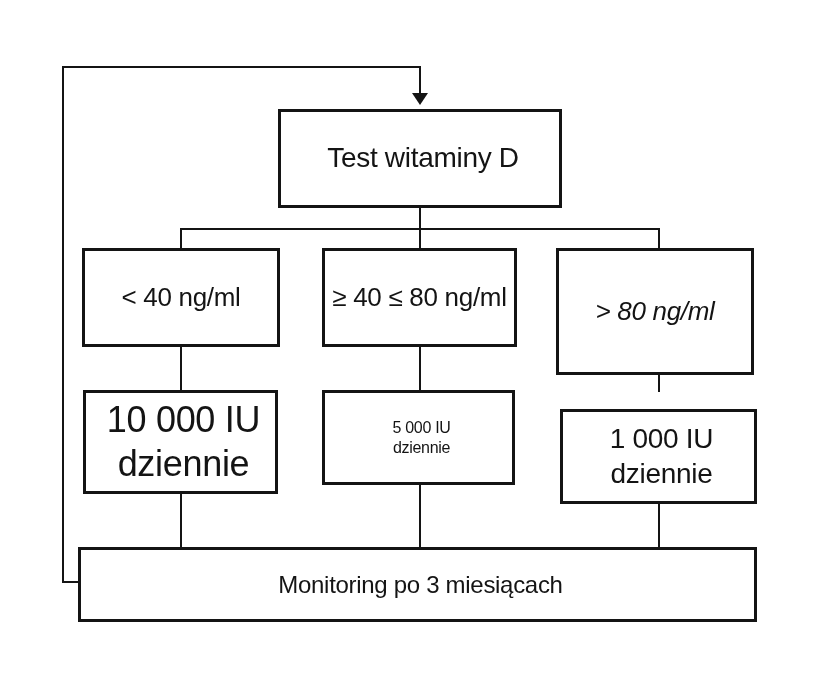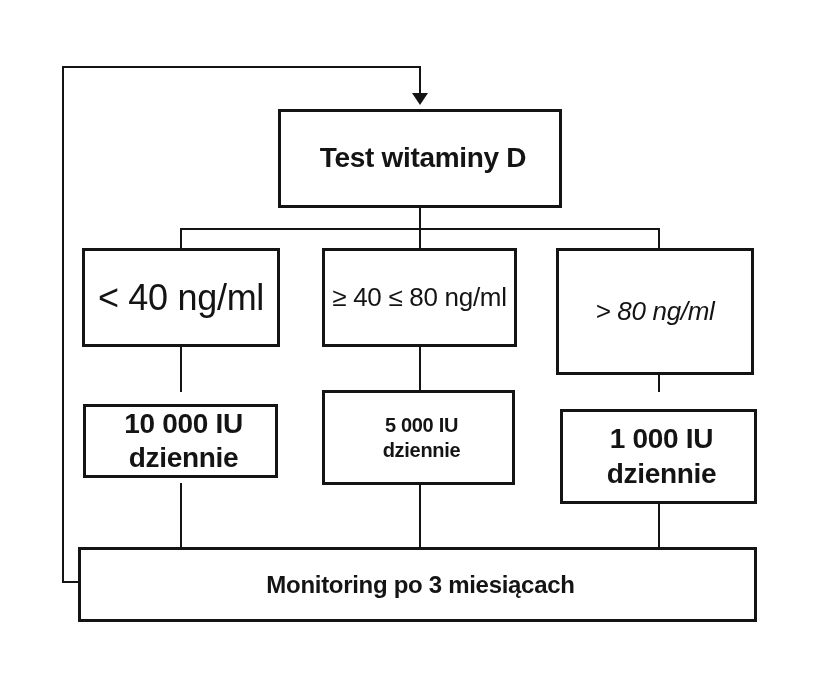--- a/index.html
+++ b/index.html
@@ -25,27 +25,27 @@
     align-items: center;
     justify-content: center;
     text-align: center;
     z-index: 2;
   }
   .node .label {
     display: block;
     line-height: 1.22;
     letter-spacing: -0.3px;
   }
-  .bold { font-weight: bold; padding-left: 6px; }
+  .bold { font-weight: normal; padding-left: 6px; }
   .title-box   { left: 278px; top: 109px; width: 284px; height: 99px; font-size: 28px; }
-  .mid-box-1   { left:  82px; top: 248px; width: 198px; height: 99px; font-size: 36px; }
+  .mid-box-1   { left:  82px; top: 248px; width: 198px; height: 99px; font-size: 26px; }
   .mid-box-2   { left: 322px; top: 248px; width: 195px; height: 99px; font-size: 26px; }
   .mid-box-3   { left: 556px; top: 248px; width: 198px; height: 127px; font-size: 26px; font-style: italic; }
-  .dose-box-1  { left:  83px; top: 404px; width: 195px; height: 74px; font-size: 28px; }
-  .dose-box-2  { left: 322px; top: 390px; width: 193px; height: 95px; font-size: 20px; }
+  .dose-box-1  { left:  83px; top: 390px; width: 195px; height: 104px; font-size: 36px; }
+  .dose-box-2  { left: 322px; top: 390px; width: 193px; height: 95px; font-size: 16px; }
   .dose-box-3  { left: 560px; top: 390px; width: 197px; height: 95px; font-size: 28px; margin-top: 19px; }
   .monitor-box { left:  78px; top: 547px; width: 679px; height: 75px; font-size: 24px; }
 
   .line {
     position: absolute;
     background: #141414;
     z-index: 1;
   }
   
   .fb-bottom { left: 62px; top: 581px; width: 20px;  height: 2px; }

